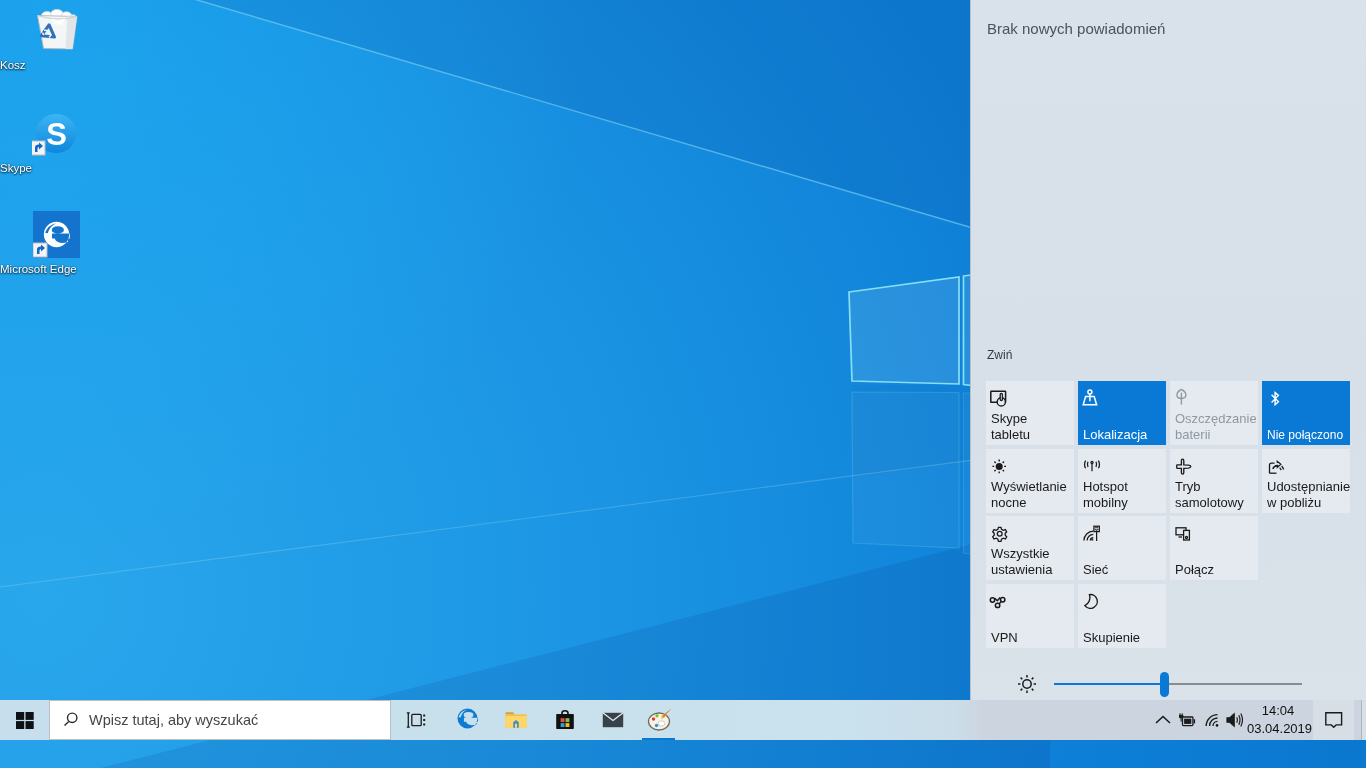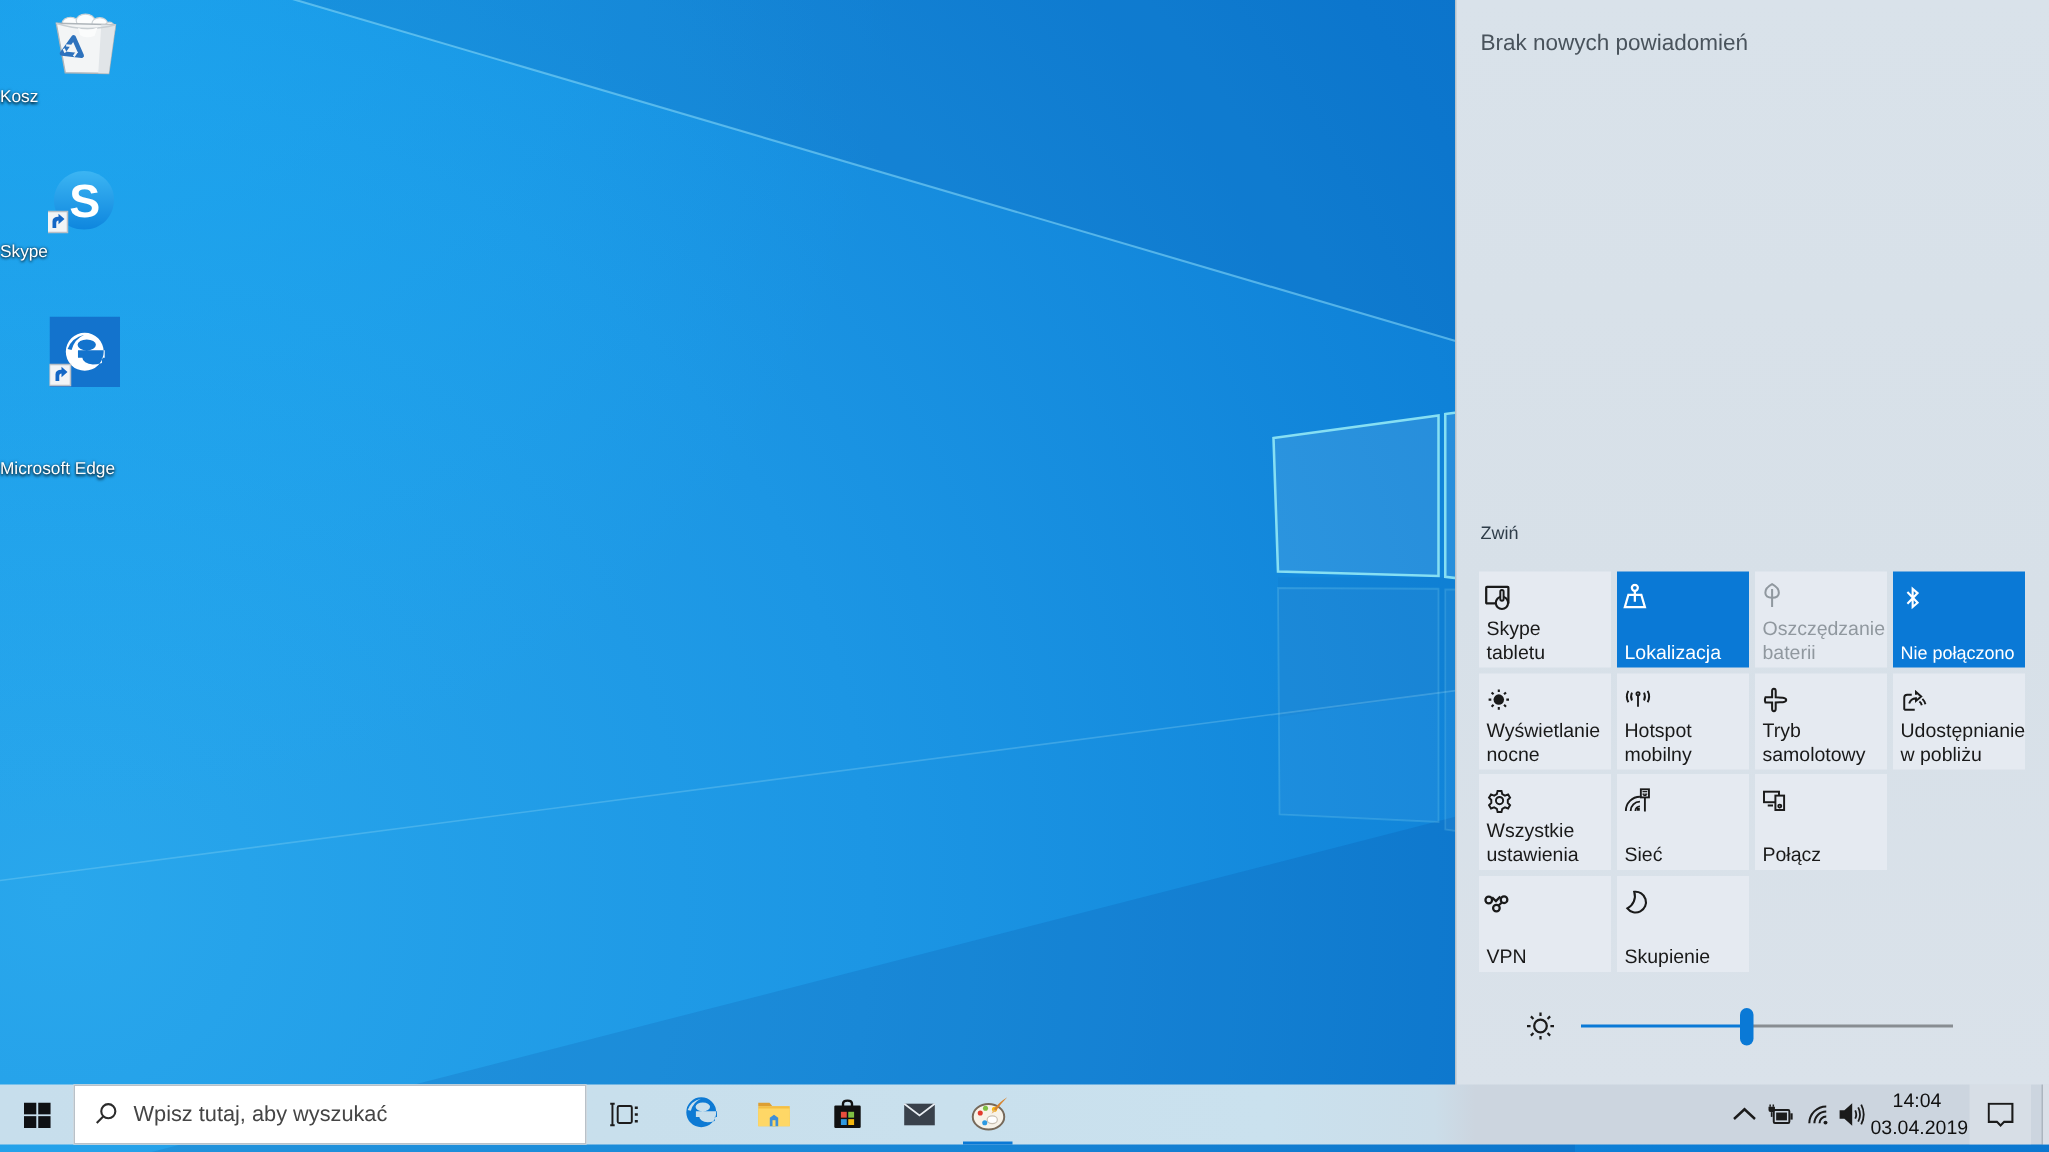--- a/index.html
+++ b/index.html
@@ -13,21 +13,21 @@
   background:linear-gradient(180deg,#d9e2ea 0%,#d7e0e8 55%,#dae2ea 100%);
   box-shadow:inset 1px 0 0 rgba(110,120,130,.30); }
 #pheader { position:absolute; left:17px; top:19px; font-size:15px; line-height:20px; color:#49535c; }
 #zwin { position:absolute; left:17px; top:347px; font-size:12px; line-height:16px; color:#2f3d49; }
 .tile { position:absolute; width:88px; height:64px; background:#e5eaf1; color:#191919; }
 .tile.blue { background:#0a79d6; color:#fff; }
 .tile.dis { color:#90989f; }
 .tile .lab { position:absolute; left:5px; right:14px; bottom:2px; font-size:13px; line-height:16px;margin-top:28px; }
 .tile svg.ic { position:absolute; left:5px; top:9px; }
 
-#taskbar { position:absolute; left:0; top:723px; width:1366px; height:40px;
+#taskbar { position:absolute; left:0; top:700px; width:1366px; height:40px;
   background:linear-gradient(90deg,#c7deec 0%,#c8dfec 30%,#cae1ee 62%,#cbdde9 70%,#ccd5df 72%,#ccd5df 100%); }
 #searchbox { position:absolute; left:49px; top:0; width:342px; height:40px; background:#ffffff; border:1px solid #b9c1c8; }
 #searchtext { position:absolute; left:89px; top:12.5px; font-size:14.5px; line-height:15px; color:#454545; }
 #clock { position:absolute; left:1247px; top:2px; width:62px; text-align:center; font-size:13px; color:#101010; line-height:17.5px; }
 .tbsep { position:absolute; top:0; width:1px; height:40px; background:rgba(0,0,0,.10); }
 </style>
 </head>
 <body>
 <div id="stage">
 
@@ -102,21 +102,21 @@
   <g transform="translate(10.2,10.2) scale(1.33)">
     <path fill-rule="evenodd" fill="#ffffff" d="M10,0.5 A9.5,9.5 0 1 1 10,19.5 A9.5,9.5 0 1 1 10,0.5 Z
       M6.6,9.3 L20,9.3 L20,13 L6.6,13 Z
       M11,3.8 A4.6,2.75 0 1 1 11,9.3 A4.6,2.75 0 1 1 11,3.8 Z
       M1.4,8.6 Q3.6,2.9 9.8,1.5 Q4.9,3.6 3.4,9.1 Z
       M8.8,13 L18.6,13 L18.6,15.6 Q13,17.3 10.3,15.3 Q8.8,14.2 8.8,13 Z"></path>
   </g>
   <rect x="0" y="32" width="14" height="14" fill="#f2f4f6" stroke="#b9bfc6" stroke-width="1"></rect>
   <path d="M4,43 L4,38.5 Q4,35.5 8,35.5 L8,33.5 L12,37 L8,40.5 L8,38 Q6.5,38 6.5,39.8 L6.5,43 Z" fill="#1467c6"></path>
 </svg>
-<div class="dlabel" style="left:0px;top:262.5px;width:114px;margin-top:44px;">Microsoft Edge</div>
+<div class="dlabel" style="left:0px;top:262.5px;width:114px;">Microsoft Edge</div>
 
 <div id="panel">
   <div id="pheader">Brak nowych powiadomień</div>
   <div id="zwin">Zwiń</div>
   <div class="tile" style="left:16px;top:381px">
         <svg class="ic" width="19" height="19" viewBox="0 0 19 19" style="left:4px;top:8.5px" fill="none" stroke="#1a1a1a" stroke-width="1.5">
           <rect x="0.8" y="1.3" width="14.8" height="11" rx="0.5"></rect>
           <circle cx="11.3" cy="11.9" r="4.1" fill="#e5eaf1" stroke-width="1.4"></circle>
           <rect x="10.2" y="3.3" width="2.2" height="7.2" rx="1.1" fill="#e5eaf1" stroke-width="1.3"></rect>
         </svg>

